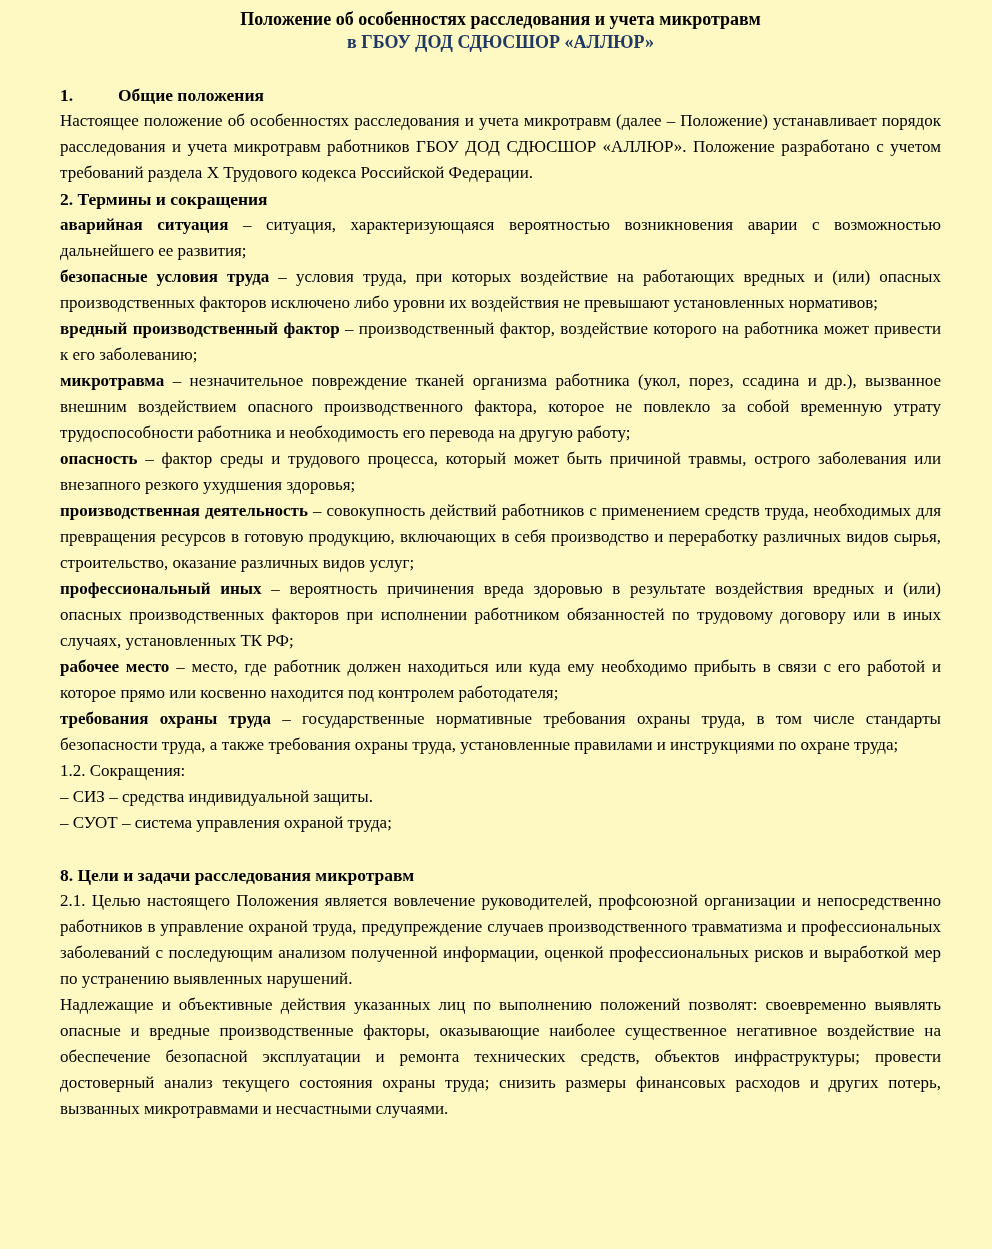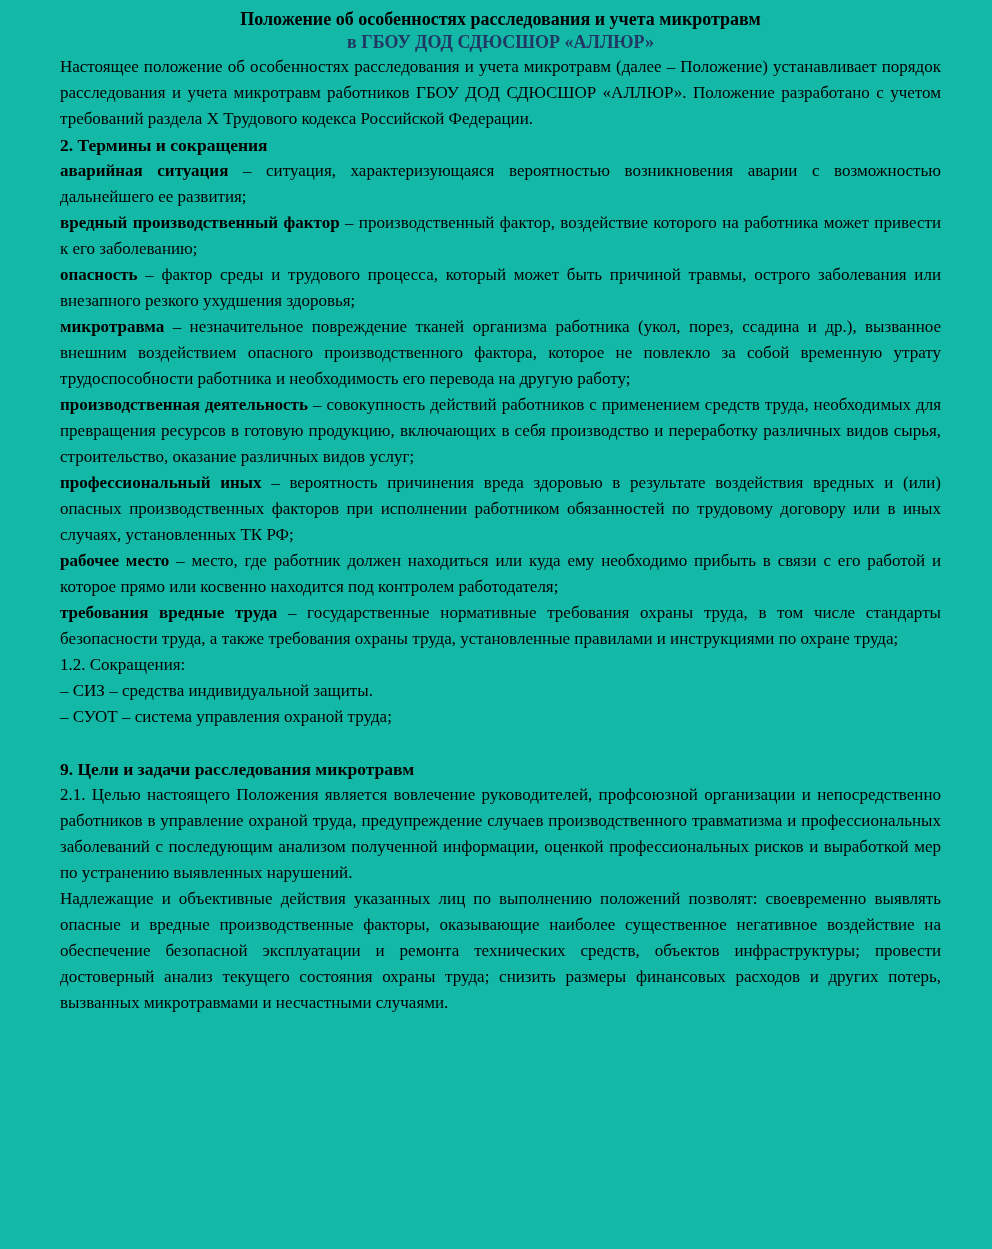--- a/index.html
+++ b/index.html
@@ -4,21 +4,21 @@
 <style>
   html, body {
     margin: 0;
     padding: 0;
     background: #ffffff;
   }
   .page {
     position: relative;
     width: 992px;
     height: 1249px;
-    background: #14b8a6;
+    background: #fef9c3;
     font-family: "Liberation Serif", "DejaVu Serif", serif;
     color: #000000;
     font-size: 17px;
     line-height: 26px;
     box-sizing: border-box;
     padding: 8px 51px 10px 60px;
     overflow: hidden;
   }
   .doc-title {
     text-align: center;
@@ -58,34 +58,38 @@
 </head>
 <body>
 
 <div class="page">
 
   <div class="doc-title">
     <div>Положение об особенностях расследования и учета микротравм</div>
     <div class="line2">в ГБОУ ДОД СДЮСШОР «АЛЛЮР»</div>
   </div>
 
+  <div class="section-heading s1-heading">
+    <span class="num">1.</span><span>Общие положения</span>
+  </div>
   <p class="body-par">Настоящее положение об особенностях расследования и учета микротравм (далее – Положение) устанавливает порядок расследования и учета микротравм работников ГБОУ ДОД СДЮСШОР «АЛЛЮР». Положение разработано с учетом требований раздела X Трудового кодекса Российской Федерации.</p>
 
   <div class="section-heading">2. Термины и сокращения</div>
 
   <p class="body-par def"><strong>аварийная ситуация</strong><span> – ситуация, характеризующаяся вероятностью возникновения аварии с возможностью дальнейшего ее развития;</span></p>
+  <p class="body-par def"><strong>безопасные условия труда</strong><span> – условия труда, при которых воздействие на работающих вредных и (или) опасных производственных факторов исключено либо уровни их воздействия не превышают установленных нормативов;</span></p>
   <p class="body-par def"><strong>вредный производственный фактор</strong><span> – производственный фактор, воздействие которого на работника может привести к его заболеванию;</span></p>
+  <p class="body-par def"><strong>микротравма</strong><span> – незначительное повреждение тканей организма работника (укол, порез, ссадина и др.), вызванное внешним воздействием опасного производственного фактора, которое не повлекло за собой временную утрату трудоспособности работника и необходимость его перевода на другую работу;</span></p>
   <p class="body-par def"><strong>опасность</strong><span> – фактор среды и трудового процесса, который может быть причиной травмы, острого заболевания или внезапного резкого ухудшения здоровья;</span></p>
-  <p class="body-par def"><strong>микротравма</strong><span> – незначительное повреждение тканей организма работника (укол, порез, ссадина и др.), вызванное внешним воздействием опасного производственного фактора, которое не повлекло за собой временную утрату трудоспособности работника и необходимость его перевода на другую работу;</span></p>
   <p class="body-par def"><strong>производственная деятельность</strong><span> – совокупность действий работников с применением средств труда, необходимых для превращения ресурсов в готовую продукцию, включающих в себя производство и переработку различных видов сырья, строительство, оказание различных видов услуг;</span></p>
   <p class="body-par def"><strong>профессиональный иных</strong><span> – вероятность причинения вреда здоровью в результате воздействия вредных и (или) опасных производственных факторов при исполнении работником обязанностей по трудовому договору или в иных случаях, установленных ТК РФ;</span></p>
   <p class="body-par def"><strong>рабочее место</strong><span> – место, где работник должен находиться или куда ему необходимо прибыть в связи с его работой и которое прямо или косвенно находится под контролем работодателя;</span></p>
-  <p class="body-par def"><strong>требования вредные труда</strong><span> – государственные нормативные требования охраны труда, в том числе стандарты безопасности труда, а также требования охраны труда, установленные правилами и инструкциями по охране труда;</span></p>
+  <p class="body-par def"><strong>требования охраны труда</strong><span> – государственные нормативные требования охраны труда, в том числе стандарты безопасности труда, а также требования охраны труда, установленные правилами и инструкциями по охране труда;</span></p>
 
   <p class="body-par">1.2. Сокращения:</p>
   <p class="body-par">– СИЗ – средства индивидуальной защиты.</p>
   <p class="body-par">– СУОТ – система управления охраной труда;</p>
 
-  <div class="section-heading goals-heading">9. Цели и задачи расследования микротравм</div>
+  <div class="section-heading goals-heading">8. Цели и задачи расследования микротравм</div>
   <p class="body-par">2.1. Целью настоящего Положения является вовлечение руководителей, профсоюзной организации и непосредственно работников в управление охраной труда, предупреждение случаев производственного травматизма и профессиональных заболеваний с последующим анализом полученной информации, оценкой профессиональных рисков и выработкой мер по устранению выявленных нарушений.</p>
   <p class="body-par">Надлежащие и объективные действия указанных лиц по выполнению положений позволят: своевременно выявлять опасные и вредные производственные факторы, оказывающие наиболее существенное негативное воздействие на обеспечение безопасной эксплуатации и ремонта технических средств, объектов инфраструктуры; провести достоверный анализ текущего состояния охраны труда; снизить размеры финансовых расходов и других потерь, вызванных микротравмами и несчастными случаями.</p>
 
 </div>
 
 </body></html>

